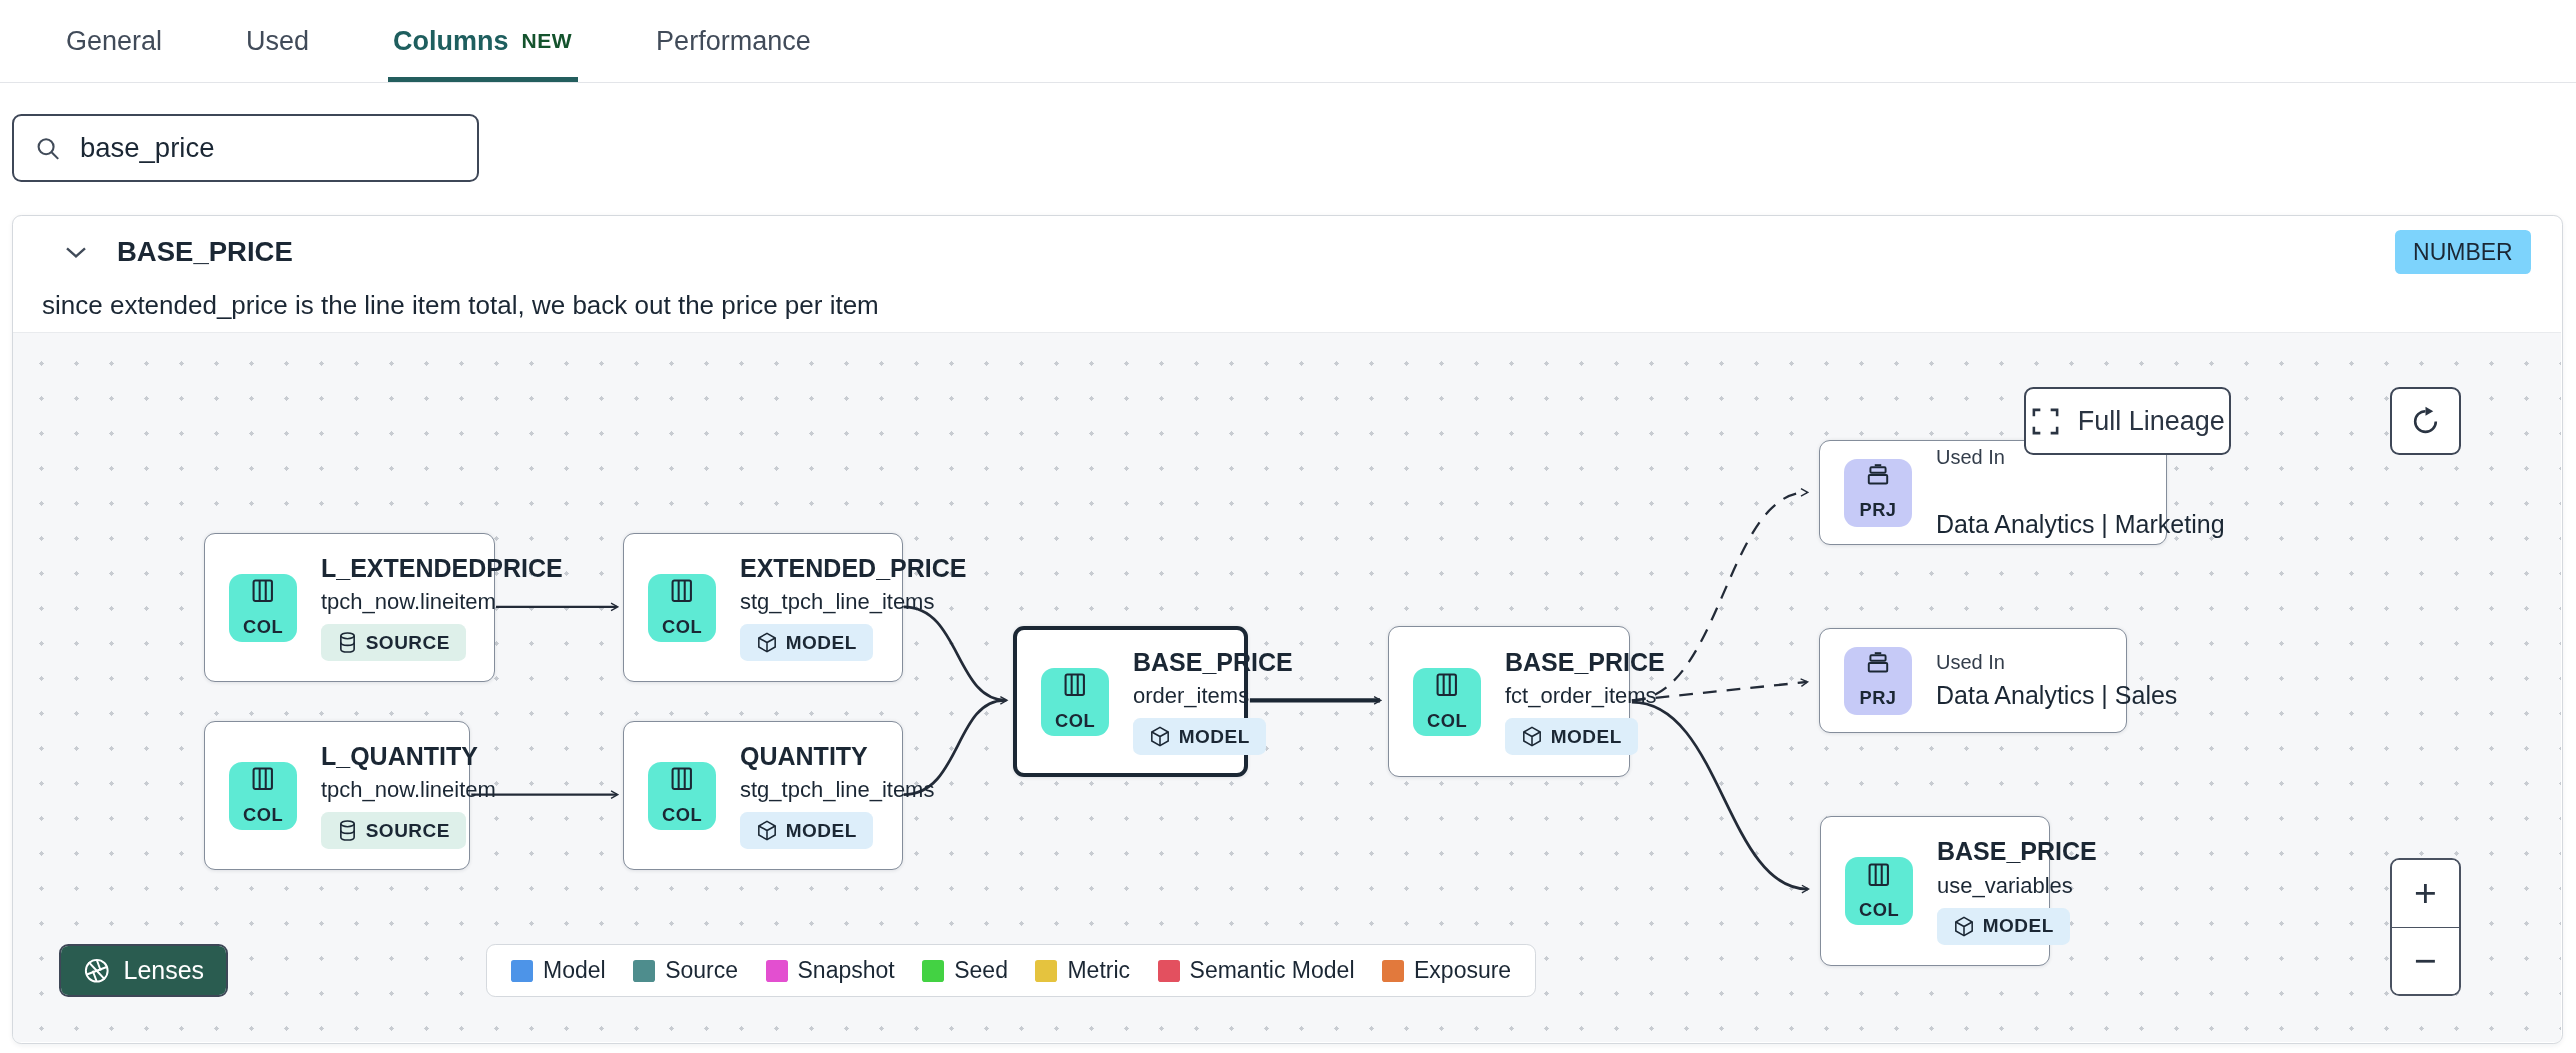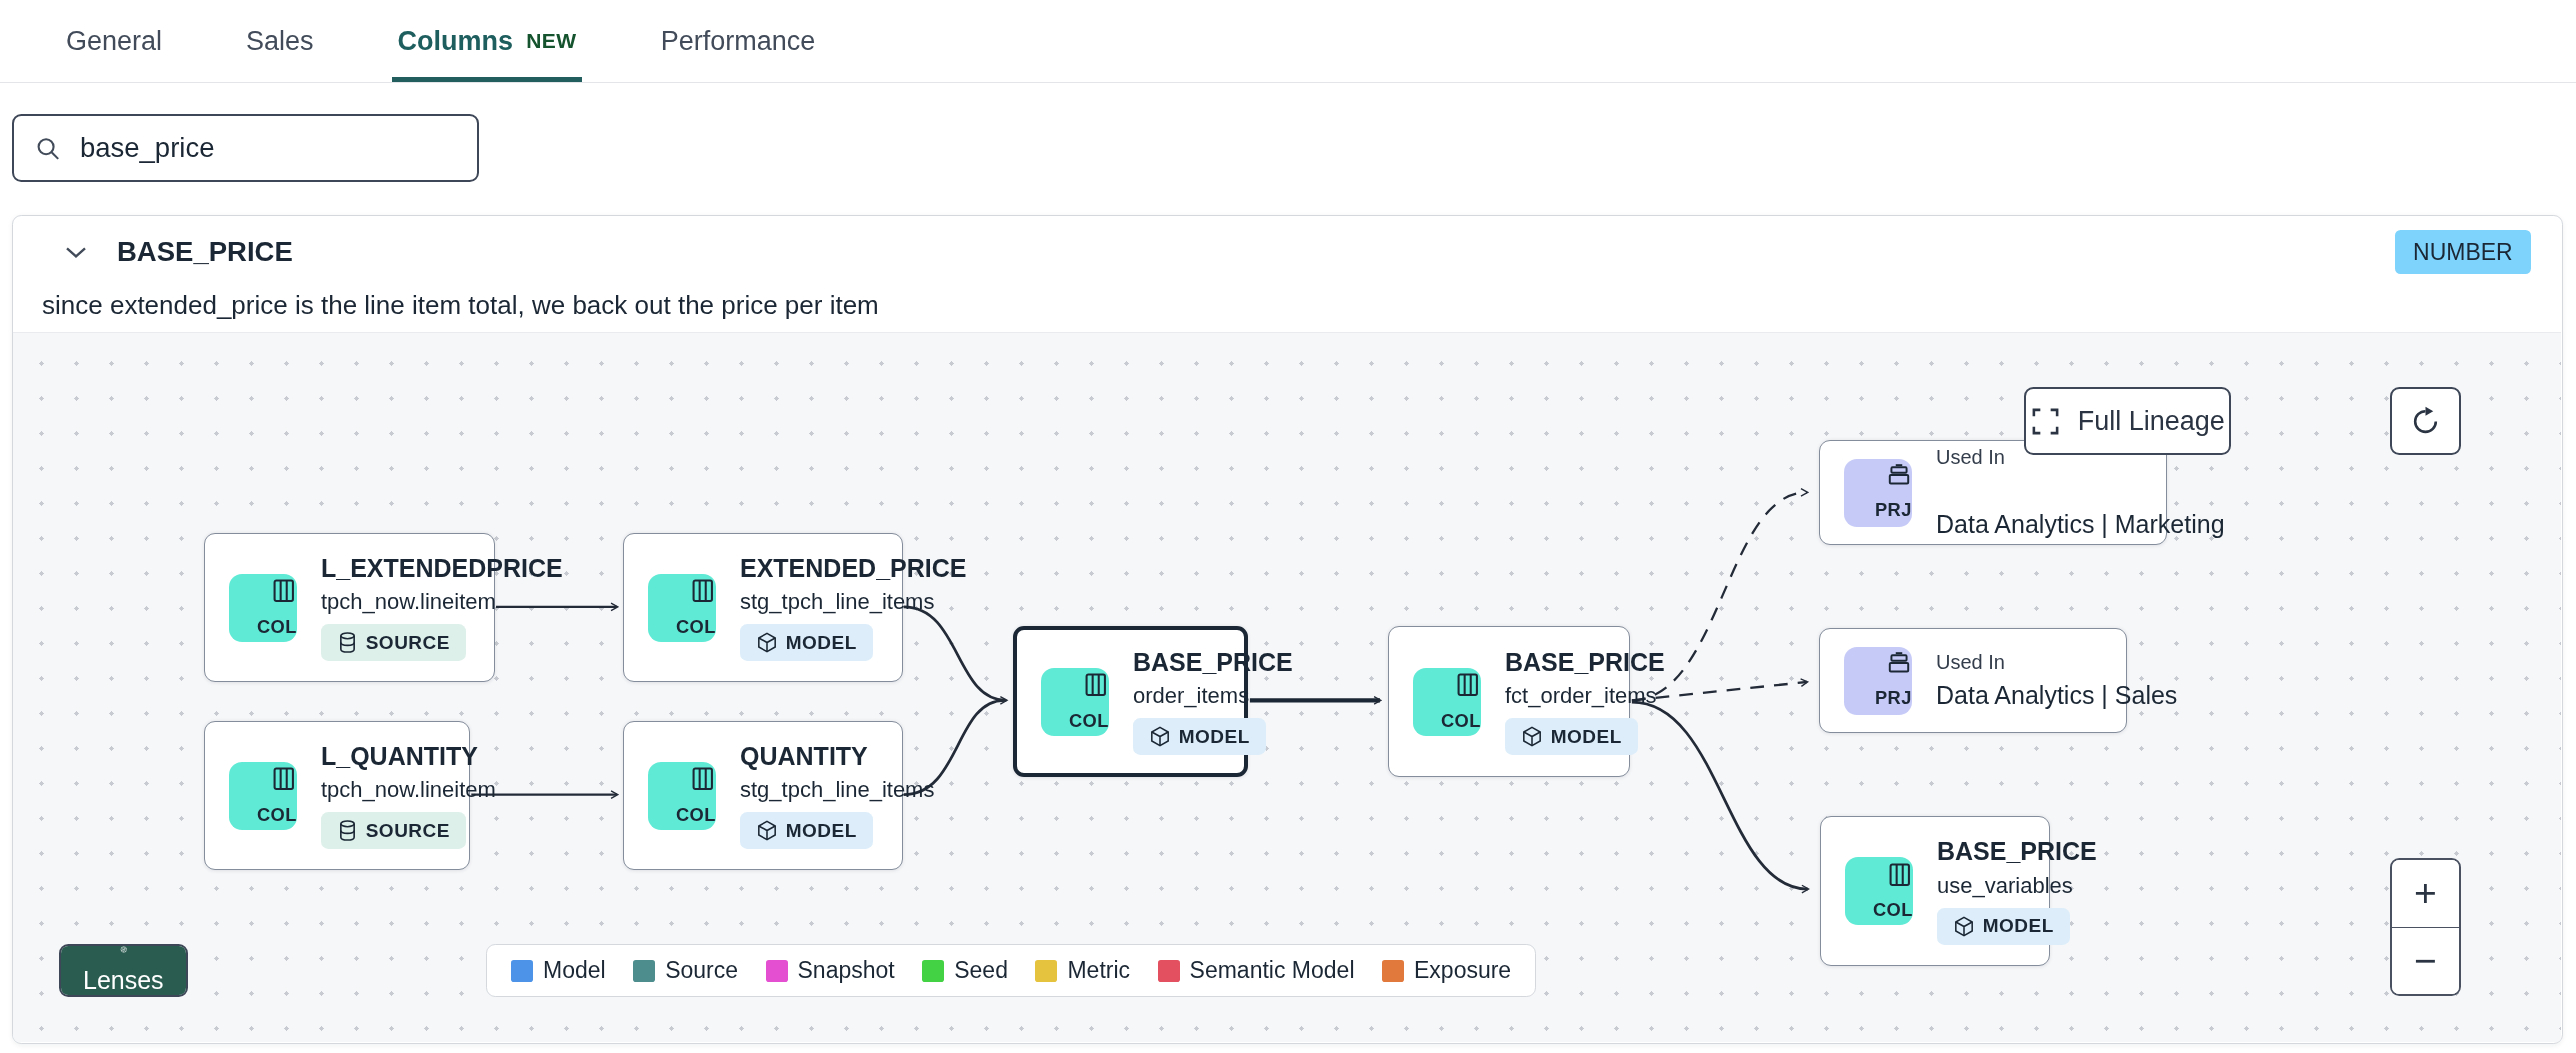--- a/index.html
+++ b/index.html
@@ -40,21 +40,21 @@
     background:#f6f7f9; border-top:0.9px solid #e9ebee;
     background-image:radial-gradient(circle,#c8ccd2 2px,transparent 2.1px);
     background-size:35px 35px; background-position:11px 13px; }
   .edges { position:absolute; left:0; top:0; width:100%; height:100%; }
   
   .node { position:absolute; background:#fff; border:1.8px solid #848d9b; border-radius:11px;
     display:flex; align-items:center; gap:24px; padding:0 24px;
     box-shadow:0 0.9px 3.7px rgba(20,30,45,.10); cursor:pointer; }
   .node.selected { border:4.1px solid #1b2734; }
   .chip { width:68px; height:68px; border-radius:13px; flex:0 0 auto;
-    display:flex; flex-direction:column; align-items:flex-end; justify-content:center; gap:11px; }
+    display:flex; flex-direction:column; align-items:center; justify-content:center; gap:11px; }
   .chip.col { background:#5eead4; }
   .chip.prj { background:#c6caf7; }
   .chip .chip-label { font-size:18.3px; font-weight:bold; letter-spacing:0.5px; }
   .node-texts { display:flex; flex-direction:column; gap:6.4px; align-items:flex-start; min-width:0; }
   .node-title { font-size:25px; font-weight:600; white-space:nowrap; }
   .node-sub { font-size:22px; white-space:nowrap; }
   .node-pre { font-size:20px; color:#333d4b; }
   .res-badge { display:inline-flex; align-items:center; gap:9.2px; border-radius:7.3px;
     padding:7.3px 16.5px; font-size:19px; font-weight:600; letter-spacing:0.5px; margin-top:2.8px; }
   .res-badge.source { background:#def0ea; }
@@ -69,38 +69,38 @@
     border:2.3px solid #4a5261; border-radius:9.2px; background:#fff; display:flex;
     flex-direction:column; overflow:hidden; }
   .zoomer .zbtn { flex:1; display:flex; align-items:center; justify-content:center;
     font-size:39px; font-weight:300; cursor:pointer; background:#fff; border:none;
     color:#2a3442; font-family:inherit; }
   .zoomer .zbtn:first-child { border-bottom:1.8px solid #4a5261; }
   
   .lens-group { position:absolute; left:46px; top:611px; height:53px; display:flex;
     border:2.3px solid #3e4757; border-radius:9.2px; overflow:hidden; background:#fff; }
   .lens-seg { display:flex; align-items:center; gap:13px; padding:0 22px; font-size:25px; cursor:pointer; }
-  .lens-seg.dark { background:#2a5c50; color:#fff;flex-direction:column; }
+  .lens-seg.dark { background:#2a5c50; color:#fff; }
   .lens-seg.light { border-left:2.3px solid #3e4757; color:#1b2734; }
   .legend { position:absolute; left:473px; top:611px; height:53px; display:flex;
     align-items:center; gap:27.5px; padding:0 24px; background:#fff;
     border:1.8px solid #d5d9de; border-radius:9.2px; }
   .legend-item { display:flex; align-items:center; gap:10px; font-size:23px; }
   .legend-swatch { width:22px; height:22px; border-radius:2.8px; }
   svg.icon { display:block; }
 </style>
 </head>
 <body>
 
 <div class="tabbar">
   <div class="tab">
       <span>General</span>
     </div>
   <div class="tab">
-      <span>Sales</span>
+      <span>Used</span>
     </div>
   <div class="tab active">
     <span>Columns</span>
     <span class="new-badge">NEW</span>
   </div>
   <div class="tab">
       <span>Performance</span>
     </div>
 </div>
 

